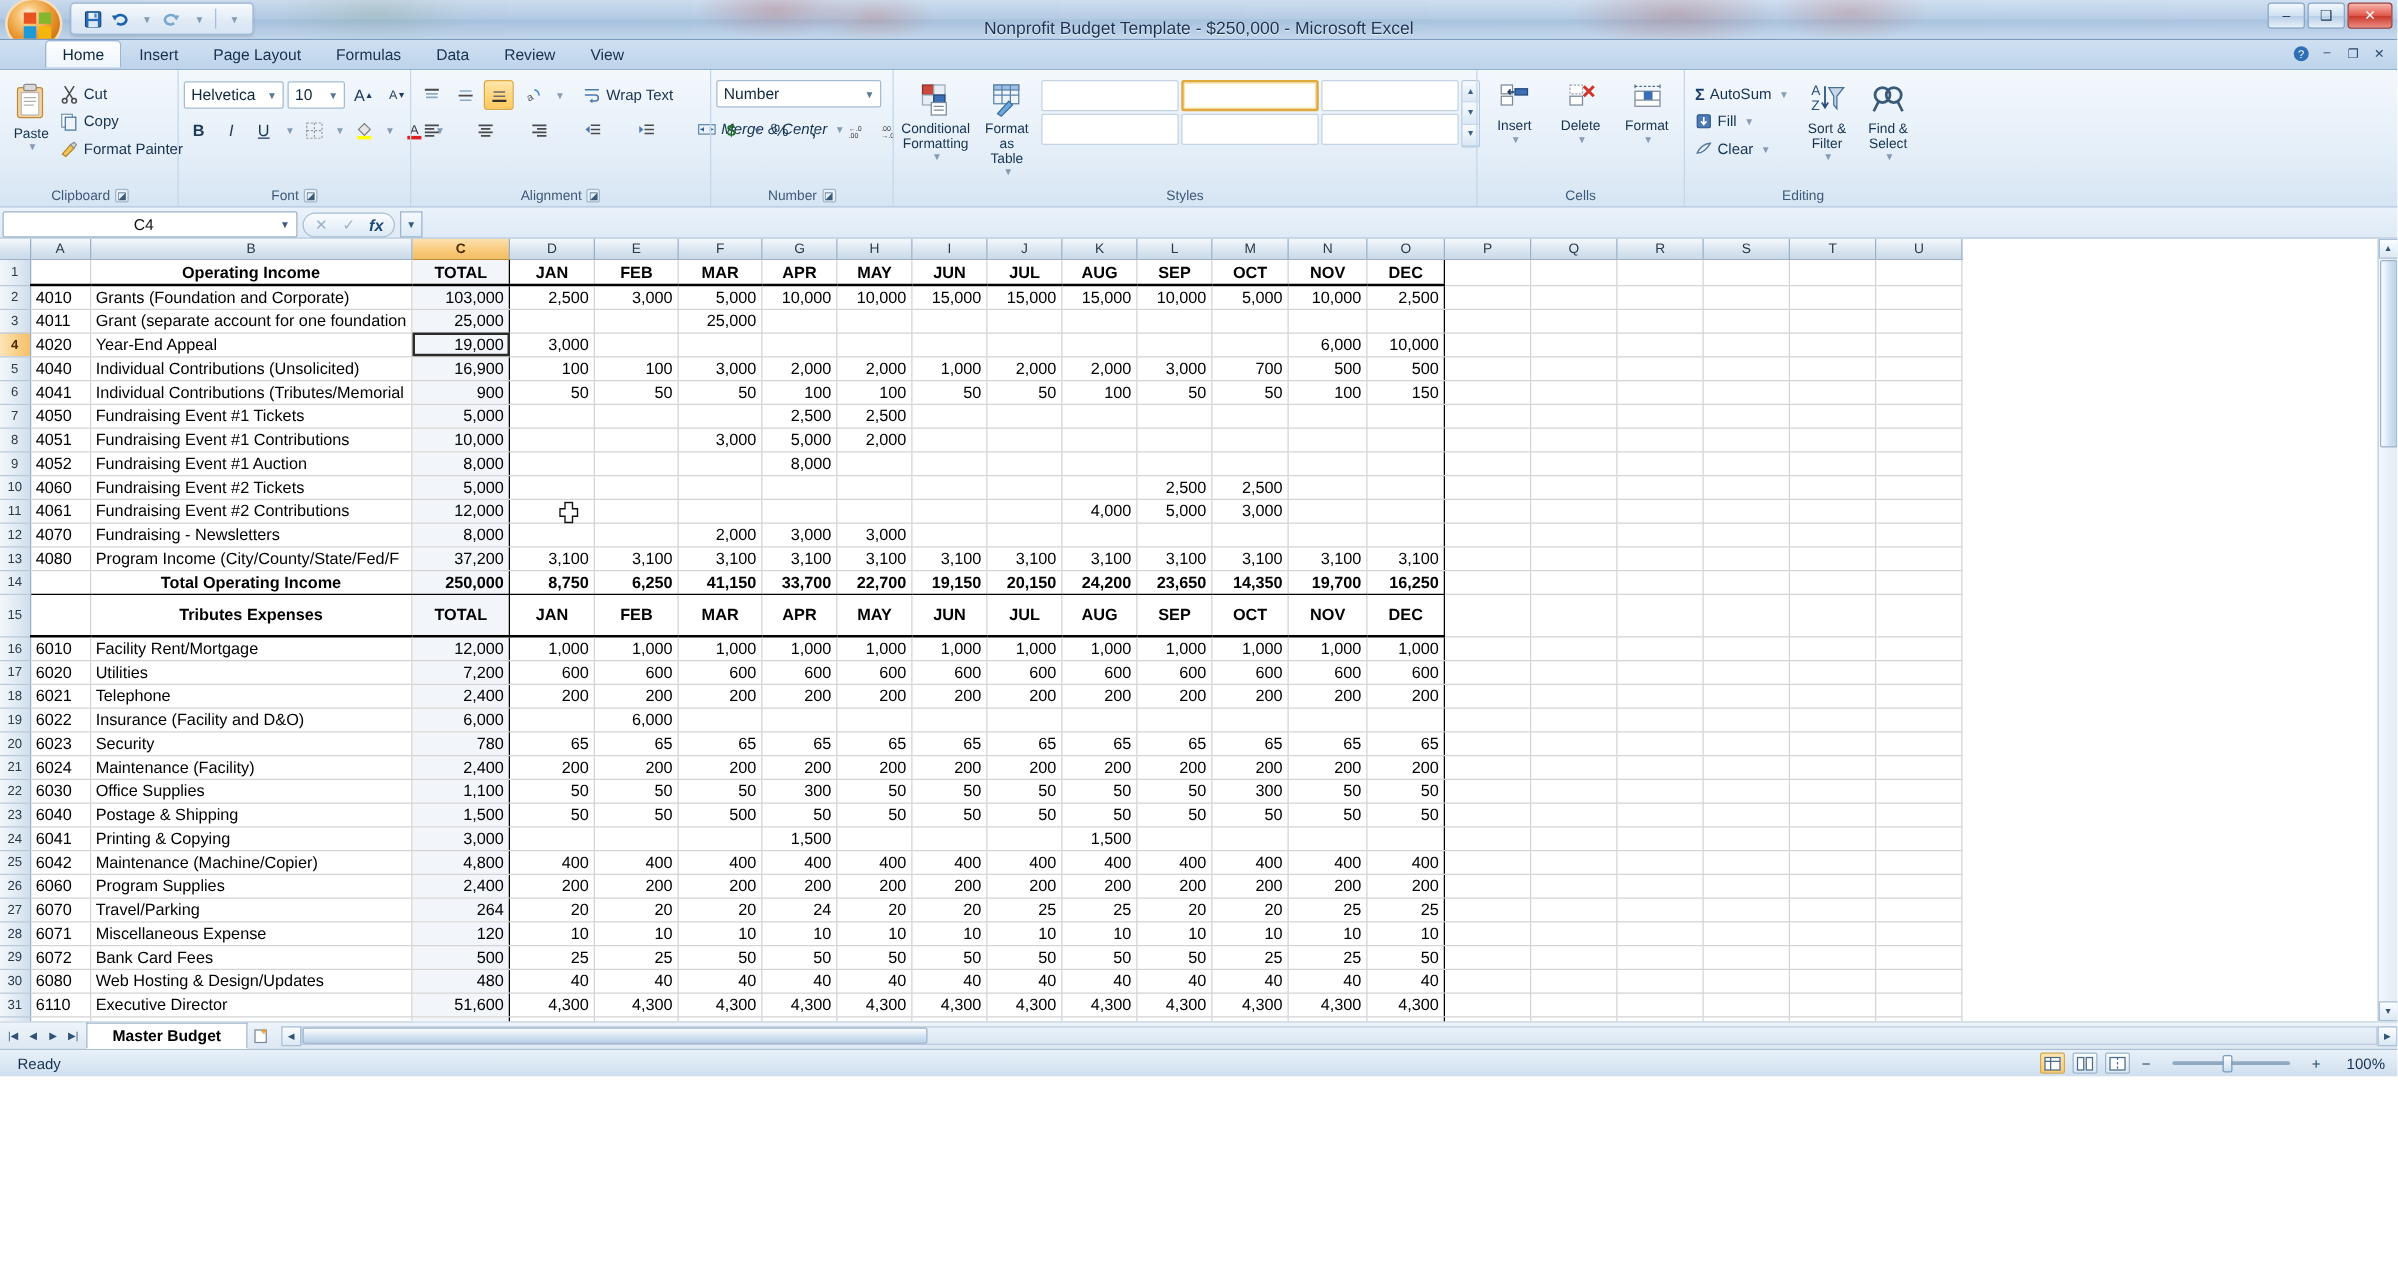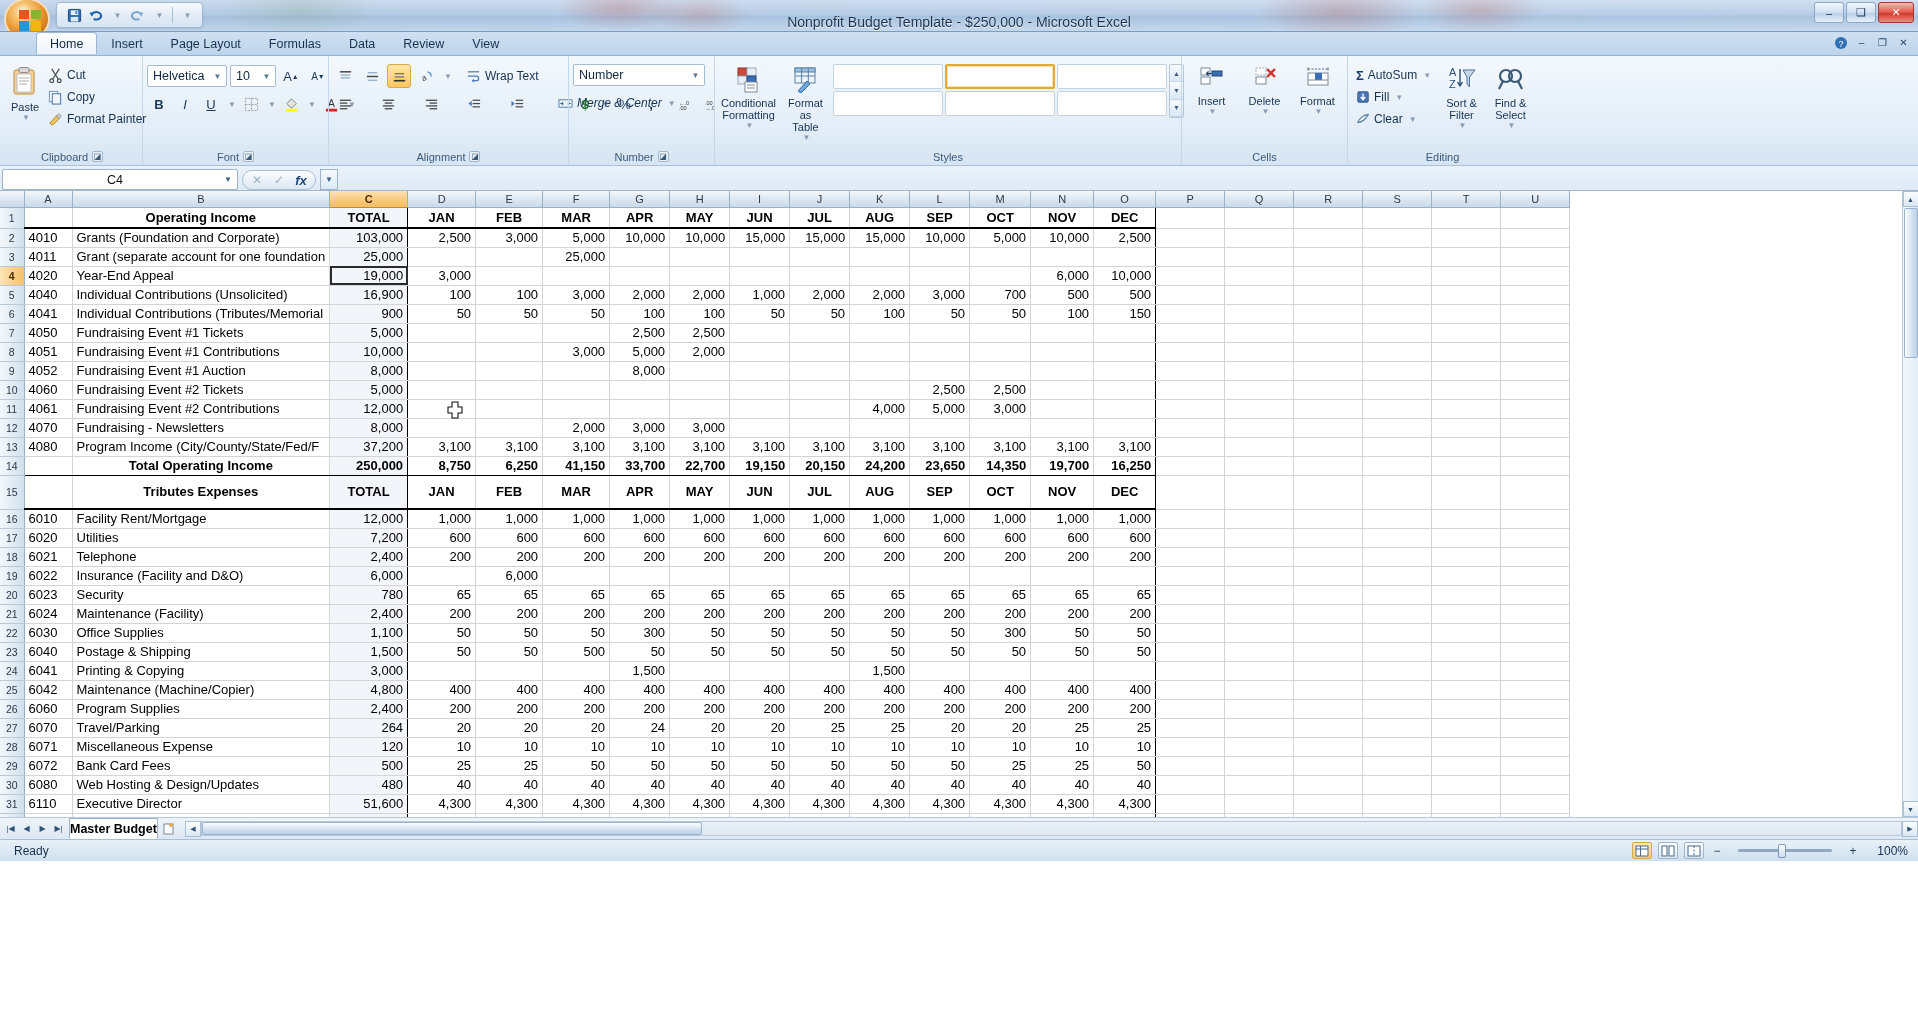--- a/index.html
+++ b/index.html
@@ -208,21 +208,21 @@
   .sb-thumb { width:14px; margin:1px 0; background:linear-gradient(90deg,#fcfdff,#cfe0f0 60%,#bcd2e6);
      border:1px solid #9ab3cc; border-radius:2px; cursor:pointer; }
 
   
   .sheetbar { height:22px; display:flex; align-items:stretch;
      background:linear-gradient(180deg,#eef4fa,#dde8f3); border-top:1px solid #b7c8d9; }
   .navbtns { display:flex; align-items:center; padding:0 3px; gap:1px; }
   .navbtn { width:15px; height:16px; display:flex; align-items:center; justify-content:center;
      font-size:8px; color:#2f5276; cursor:pointer; }
   .sheettab {
-    display:flex; align-items:center; padding:0 0; font-size:12.5px; color:#123;
+    display:flex; align-items:center; padding:0 20px; font-size:12.5px; color:#123;
     background:linear-gradient(180deg,#dbe7f3,#c6d8e9); border:1px solid #9db5cd; border-bottom:none;
     border-radius:0 0 0 0; margin-right:1px; cursor:pointer;
   }
   .sheettab.active { background:#fff; font-weight:bold; color:#000; border-bottom:1px solid #fff; }
   .newsheet { width:22px; display:flex; align-items:center; justify-content:center; cursor:pointer;
      font-size:11px; color:#2f5276; }
   .sheet-hsb { flex:1; display:flex; align-items:center; padding-left:4px; }
   .hsb-track { flex:1; height:15px; background:linear-gradient(180deg,#eaf1f8,#dde8f3);
      border:1px solid #bbcadb; display:flex; align-items:center; }
   .hsb-thumb { height:13px; background:linear-gradient(180deg,#fdfeff,#d0e0f0 60%,#bdd3e7);

